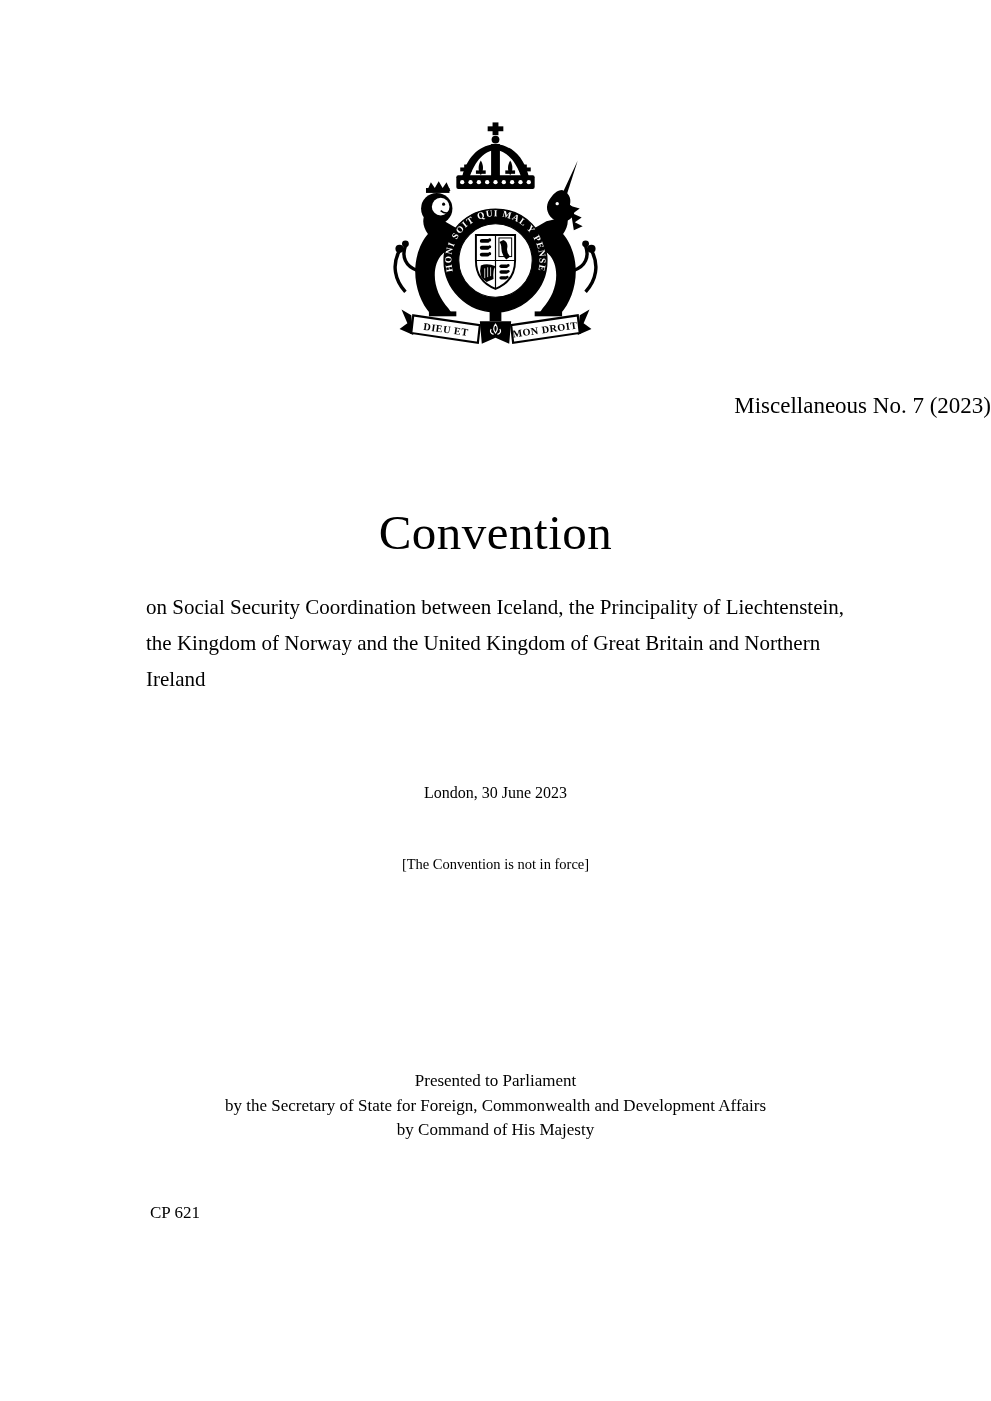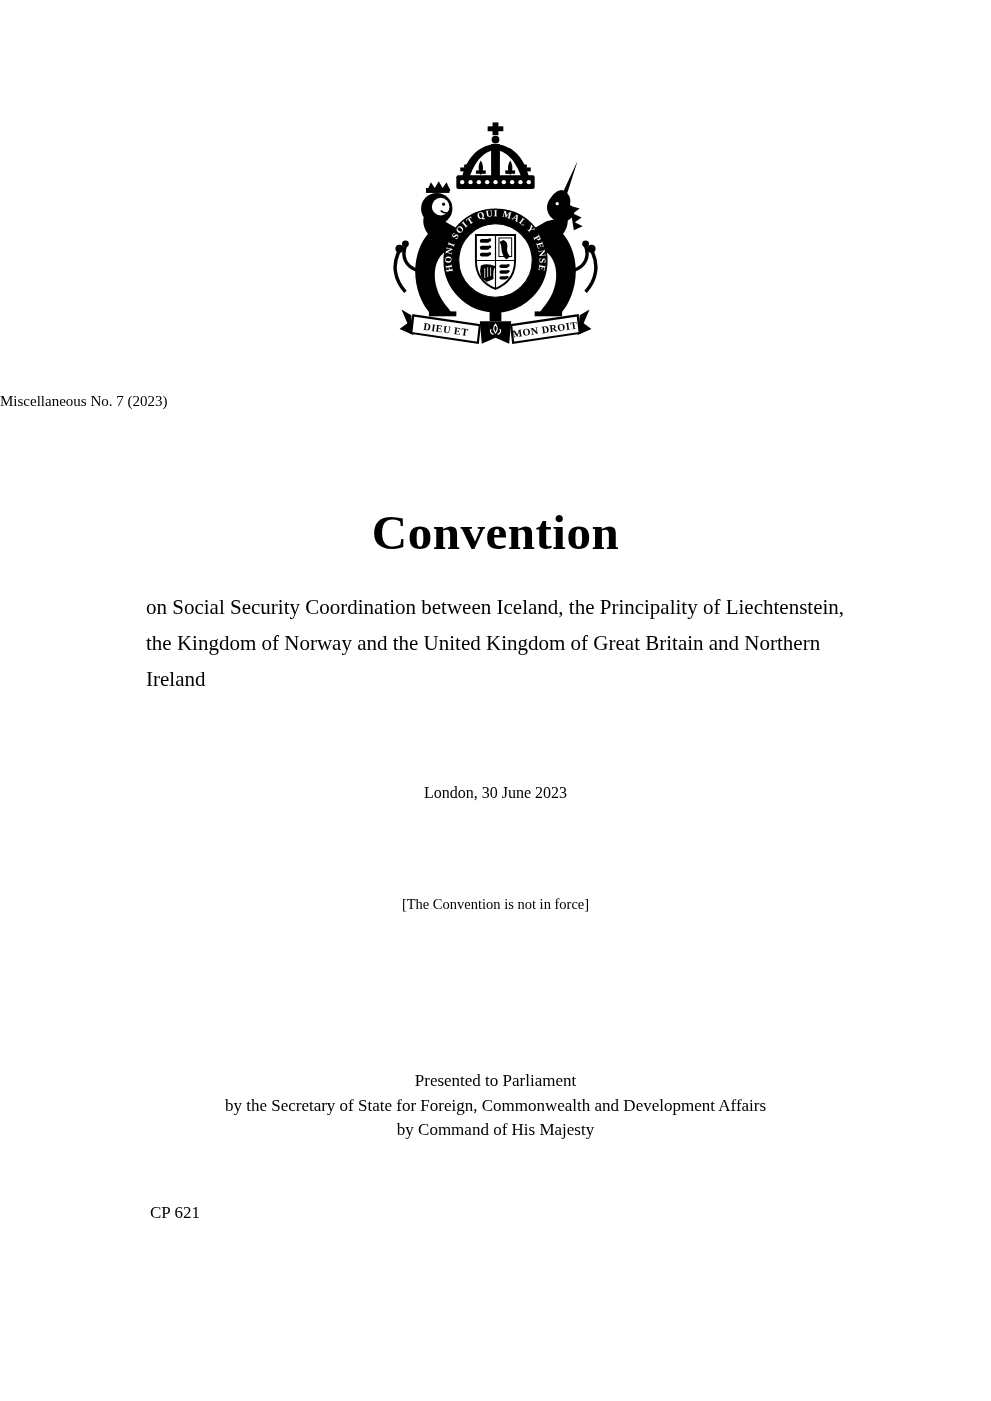--- a/index.html
+++ b/index.html
@@ -12,37 +12,37 @@
     font-family:"Liberation Serif", serif;
     overflow:hidden;
   }
   .arms {
     position:absolute; top:121px; left:378px;
     width:235px; height:231px;
   }
   .arms svg { display:block; width:100%; height:100%; }
   .series {
     position:absolute; top:393px; left:0; width:100%;
-    text-align:left; font-size:15px;
+    text-align:right; font-size:23px;
   }
   .title {
     position:absolute; top:504px; left:0; width:100%;
-    text-align:center; font-size:49px; font-weight:700;
+    text-align:center; font-size:49px; font-weight:400;
     margin:0; letter-spacing:0.5px;
   }
   .subtitle {
     position:absolute; top:589px; left:146px; width:700px;
     text-align:left; font-size:21px; line-height:36px;
   }
   .placedate {
     position:absolute; top:784px; left:0; width:100%;
     text-align:center; font-size:16px;
   }
   .force {
-    position:absolute; top:896px; left:0; width:100%;
+    position:absolute; top:856px; left:0; width:100%;
     text-align:center; font-size:14.5px;
   }
   .presented {
     position:absolute; top:1069px; left:0; width:100%;
     text-align:center; font-size:17px; line-height:24.7px;
   }
   .cp {
     position:absolute; top:1203px; left:150px;
     font-size:17px;
   }

